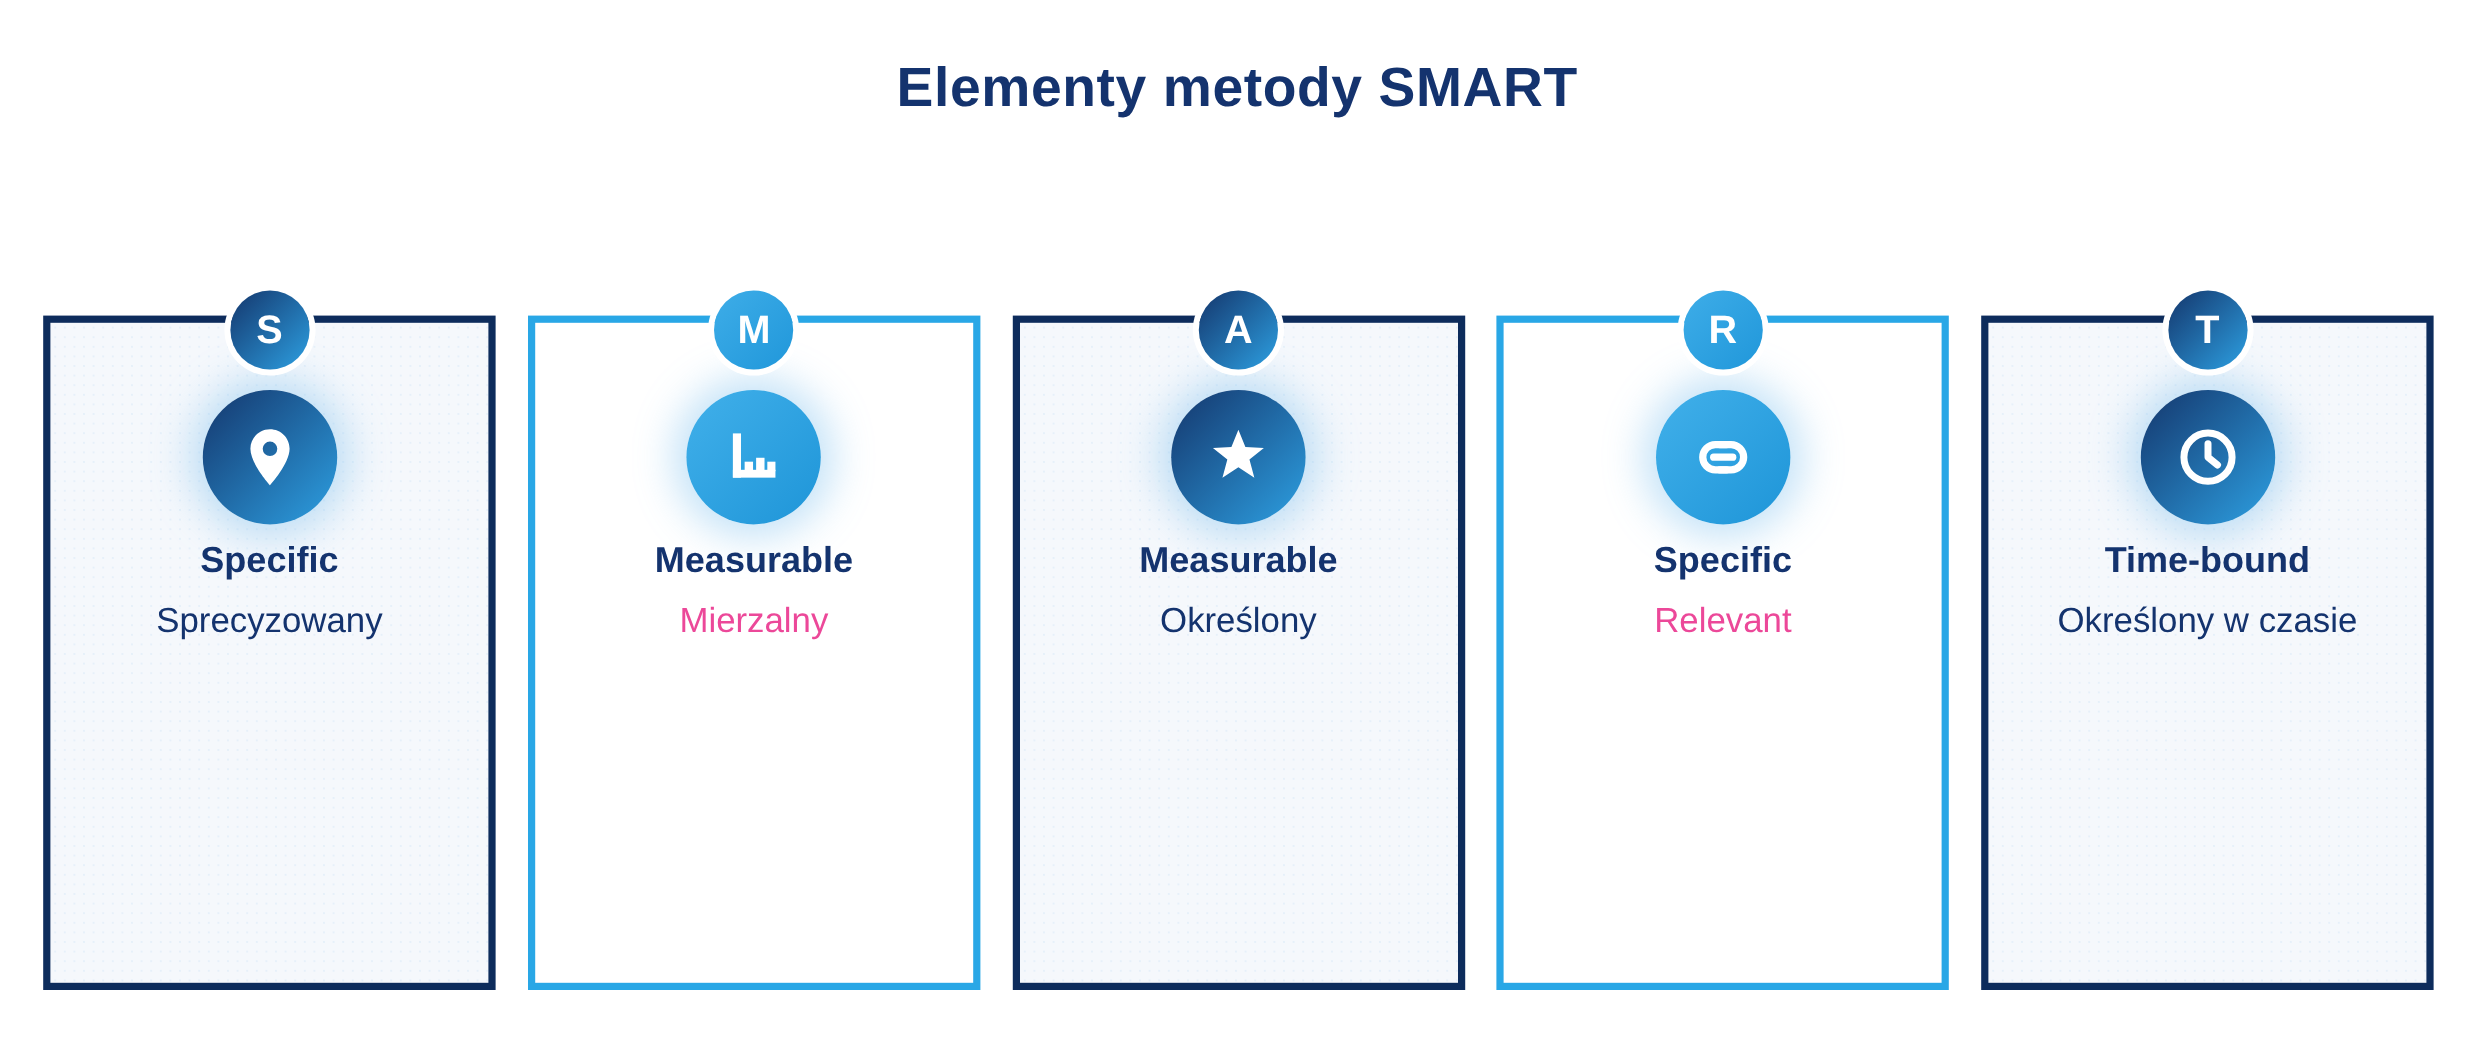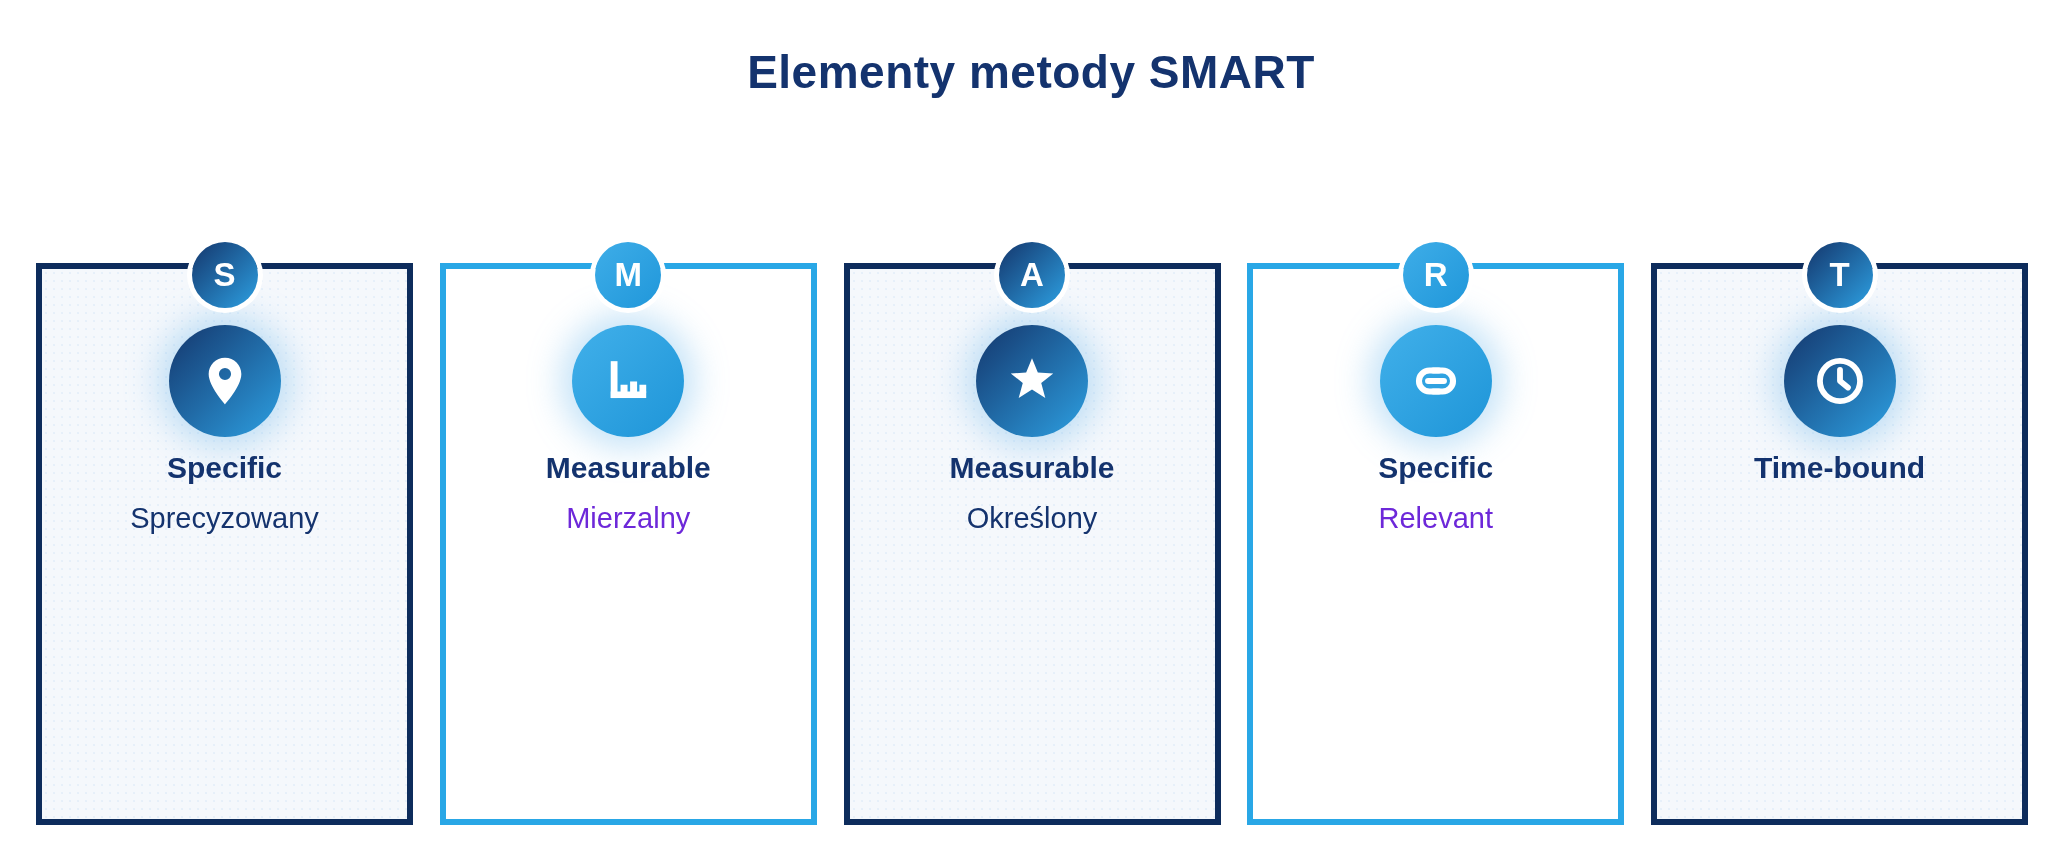--- a/index.html
+++ b/index.html
@@ -44,21 +44,21 @@
   .card--navy .icon-circle{background:linear-gradient(135deg,#14366c 0%,#2da0e2 100%);}
   .card--blue .icon-circle{background:linear-gradient(135deg,#41b0ea 0%,#1e95d8 100%);}
   .icon-circle svg{width:56px;height:56px;display:block;}
   .label-en{
     margin-top:16px;font-size:30px;font-weight:800;color:#14336e;line-height:1;
   }
   .label-pl{
     margin-top:20px;font-size:29px;font-weight:400;line-height:1.1;white-space:nowrap;
   }
   .card--navy .label-pl{color:#14336e;}
-  .card--blue .label-pl{color:#6d28d9;}
+  .card--blue .label-pl{color:#ec4899;}
 </style>
 </head>
 <body>
 
 <h1 class="page-title">Elementy metody SMART</h1>
 
 <div class="cards-row">
 
   <div class="card card--navy">
     <div class="badge">
@@ -134,15 +134,16 @@
     </div>
     <div class="icon-circle">
       <span>
         <svg viewBox="0 0 24 24" fill="none" stroke="#ffffff" stroke-width="2.5" stroke-linecap="round" stroke-linejoin="round">
           <circle cx="12" cy="12" r="8.6"></circle>
           <path d="M12 7.2V12l3.4 2.8"></path>
         </svg>
       </span>
     </div>
     <div class="label-en">Time-bound</div>
+    <div class="label-pl">Określony w czasie</div>
   </div>
 
 </div>
 
 </body></html>

